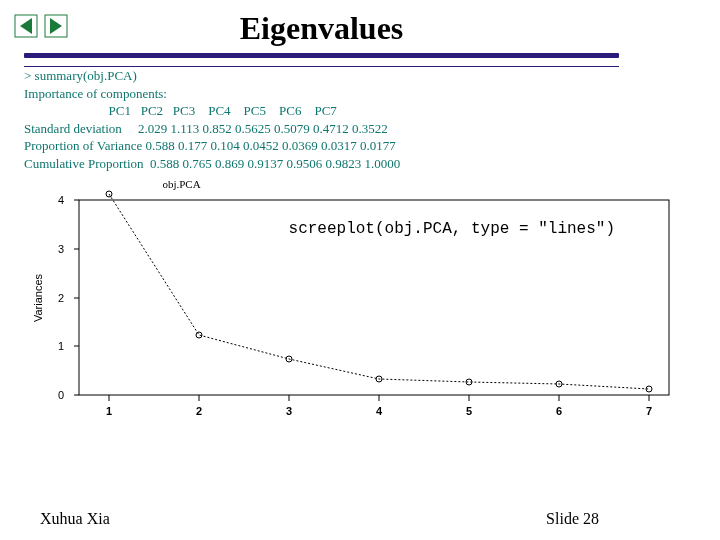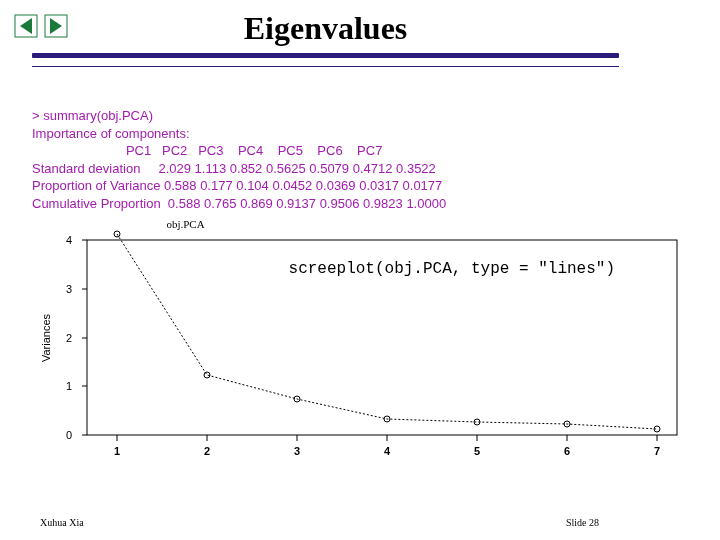--- a/index.html
+++ b/index.html
@@ -9,21 +9,21 @@
     height: 540px;
     font-family: "Times New Roman", serif;
     background: #fff;
     position: relative;
     overflow: hidden;
   }
   .slide {
     width: 639px;
     height: 540px;
     position: relative;
-    padding: 10px 20px 0 32px;
+    padding: 10px 20px 0 24px;
     box-sizing: border-box;
   }
   .nav-arrow {
     position: absolute;
     width: 24px;
     height: 24px;
     cursor: pointer;
   }
   .nav-arrow svg { width: 24px; height: 24px; }
   .nav-prev { top: 14px; left: 14px; }
@@ -41,26 +41,25 @@
     border-radius: 1px;
     margin: 0 0 8px 0;
   }
   .divider2 {
     height: 0;
     border: none;
     border-top: 1px solid #2a1c7a;
     margin-top: 2px;
   }
   .console {
-    font-family: Liberation Sans, sans-serif;
+    font-family: Liberation Serif, serif;
     font-size: 13px;
     white-space: pre;
     line-height: 1.35;
-    color: #a21caf;
-    margin-top: 40px;
+    color: #0f766e;
   }
   .chart-area {
     position: relative;
     margin-top: 6px;
   }
   .chart-title {
     font-size: 11px;
     font-weight: normal;
     text-align: center;
     margin-left: 40px;
@@ -80,21 +79,21 @@
     font-family: "Courier New", monospace;
     font-size: 16px;
   }
   .footer {
     position: absolute;
     bottom: 12px;
     left: 40px;
     right: 40px;
     display: flex;
     justify-content: space-between;
-    font-size: 10px;
+    font-size: 16px;
   }
 </style>
 </head>
 <body>
 
 <div class="slide">
 
   <div class="nav-arrow nav-prev">
     <svg viewBox="0 0 24 24">
       <rect x="1" y="1" width="22" height="22" fill="none" stroke="#1a7a3a" stroke-width="1"></rect>

